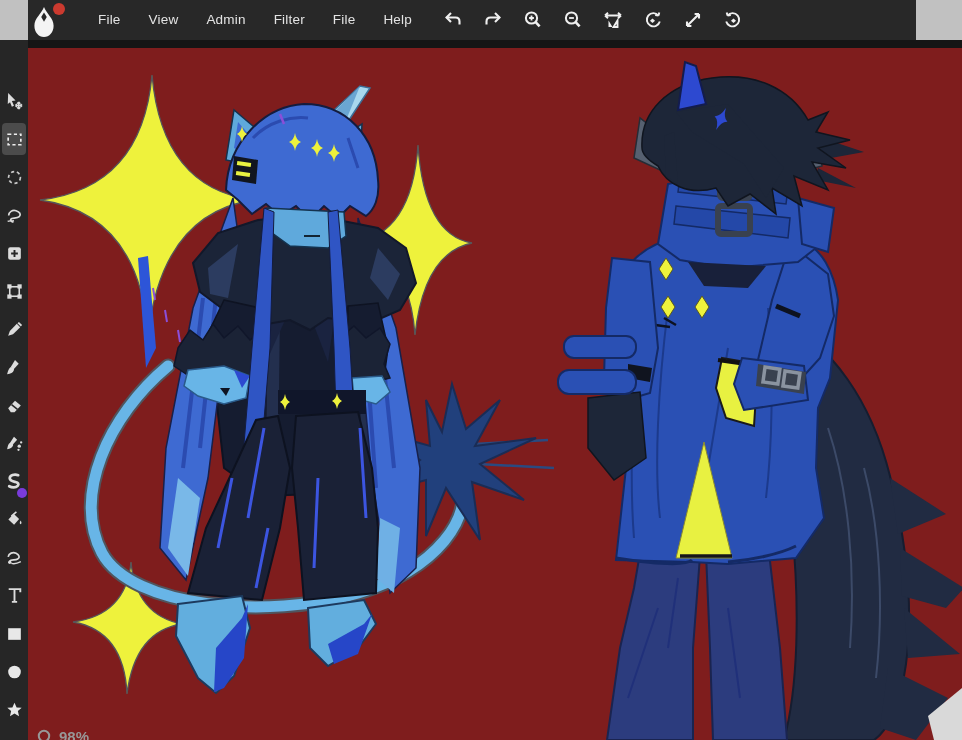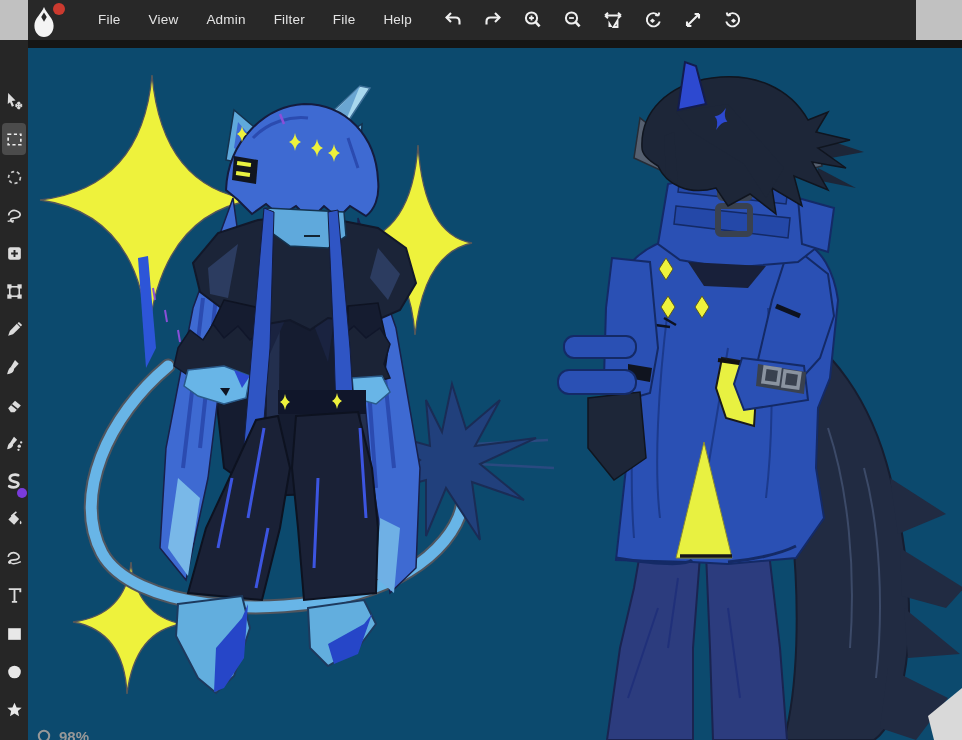--- a/index.html
+++ b/index.html
@@ -31,21 +31,21 @@
   .tool-btn{
     position:absolute;left:2px;width:24px;height:26px;display:flex;
     align-items:center;justify-content:center;border-radius:4px;
   }
   .tool-btn.selected{background:#4b4b4b;height:32px;}
   .smudge-badge{position:absolute;left:17px;top:488px;width:10px;height:10px;border-radius:50%;background:#7a3bdb;z-index:11;}
   
   .canvas-wrap{position:absolute;left:28px;top:40px;width:934px;height:700px;}
   .canvas-strip{height:8px;background:#151515;}
   .canvas{
-    position:relative;width:934px;height:692px;background:#0c4a6e;overflow:hidden;
+    position:relative;width:934px;height:692px;background:#7f1d1d;overflow:hidden;
   }
   .canvas > svg{position:absolute;left:0;top:0;}
   .zoom-indicator{
     position:absolute;left:9px;bottom:-5px;display:flex;align-items:center;gap:6px;
     color:#989898;font-size:15px;font-weight:bold;z-index:3;
   }
 </style>
 </head>
 <body>
 

